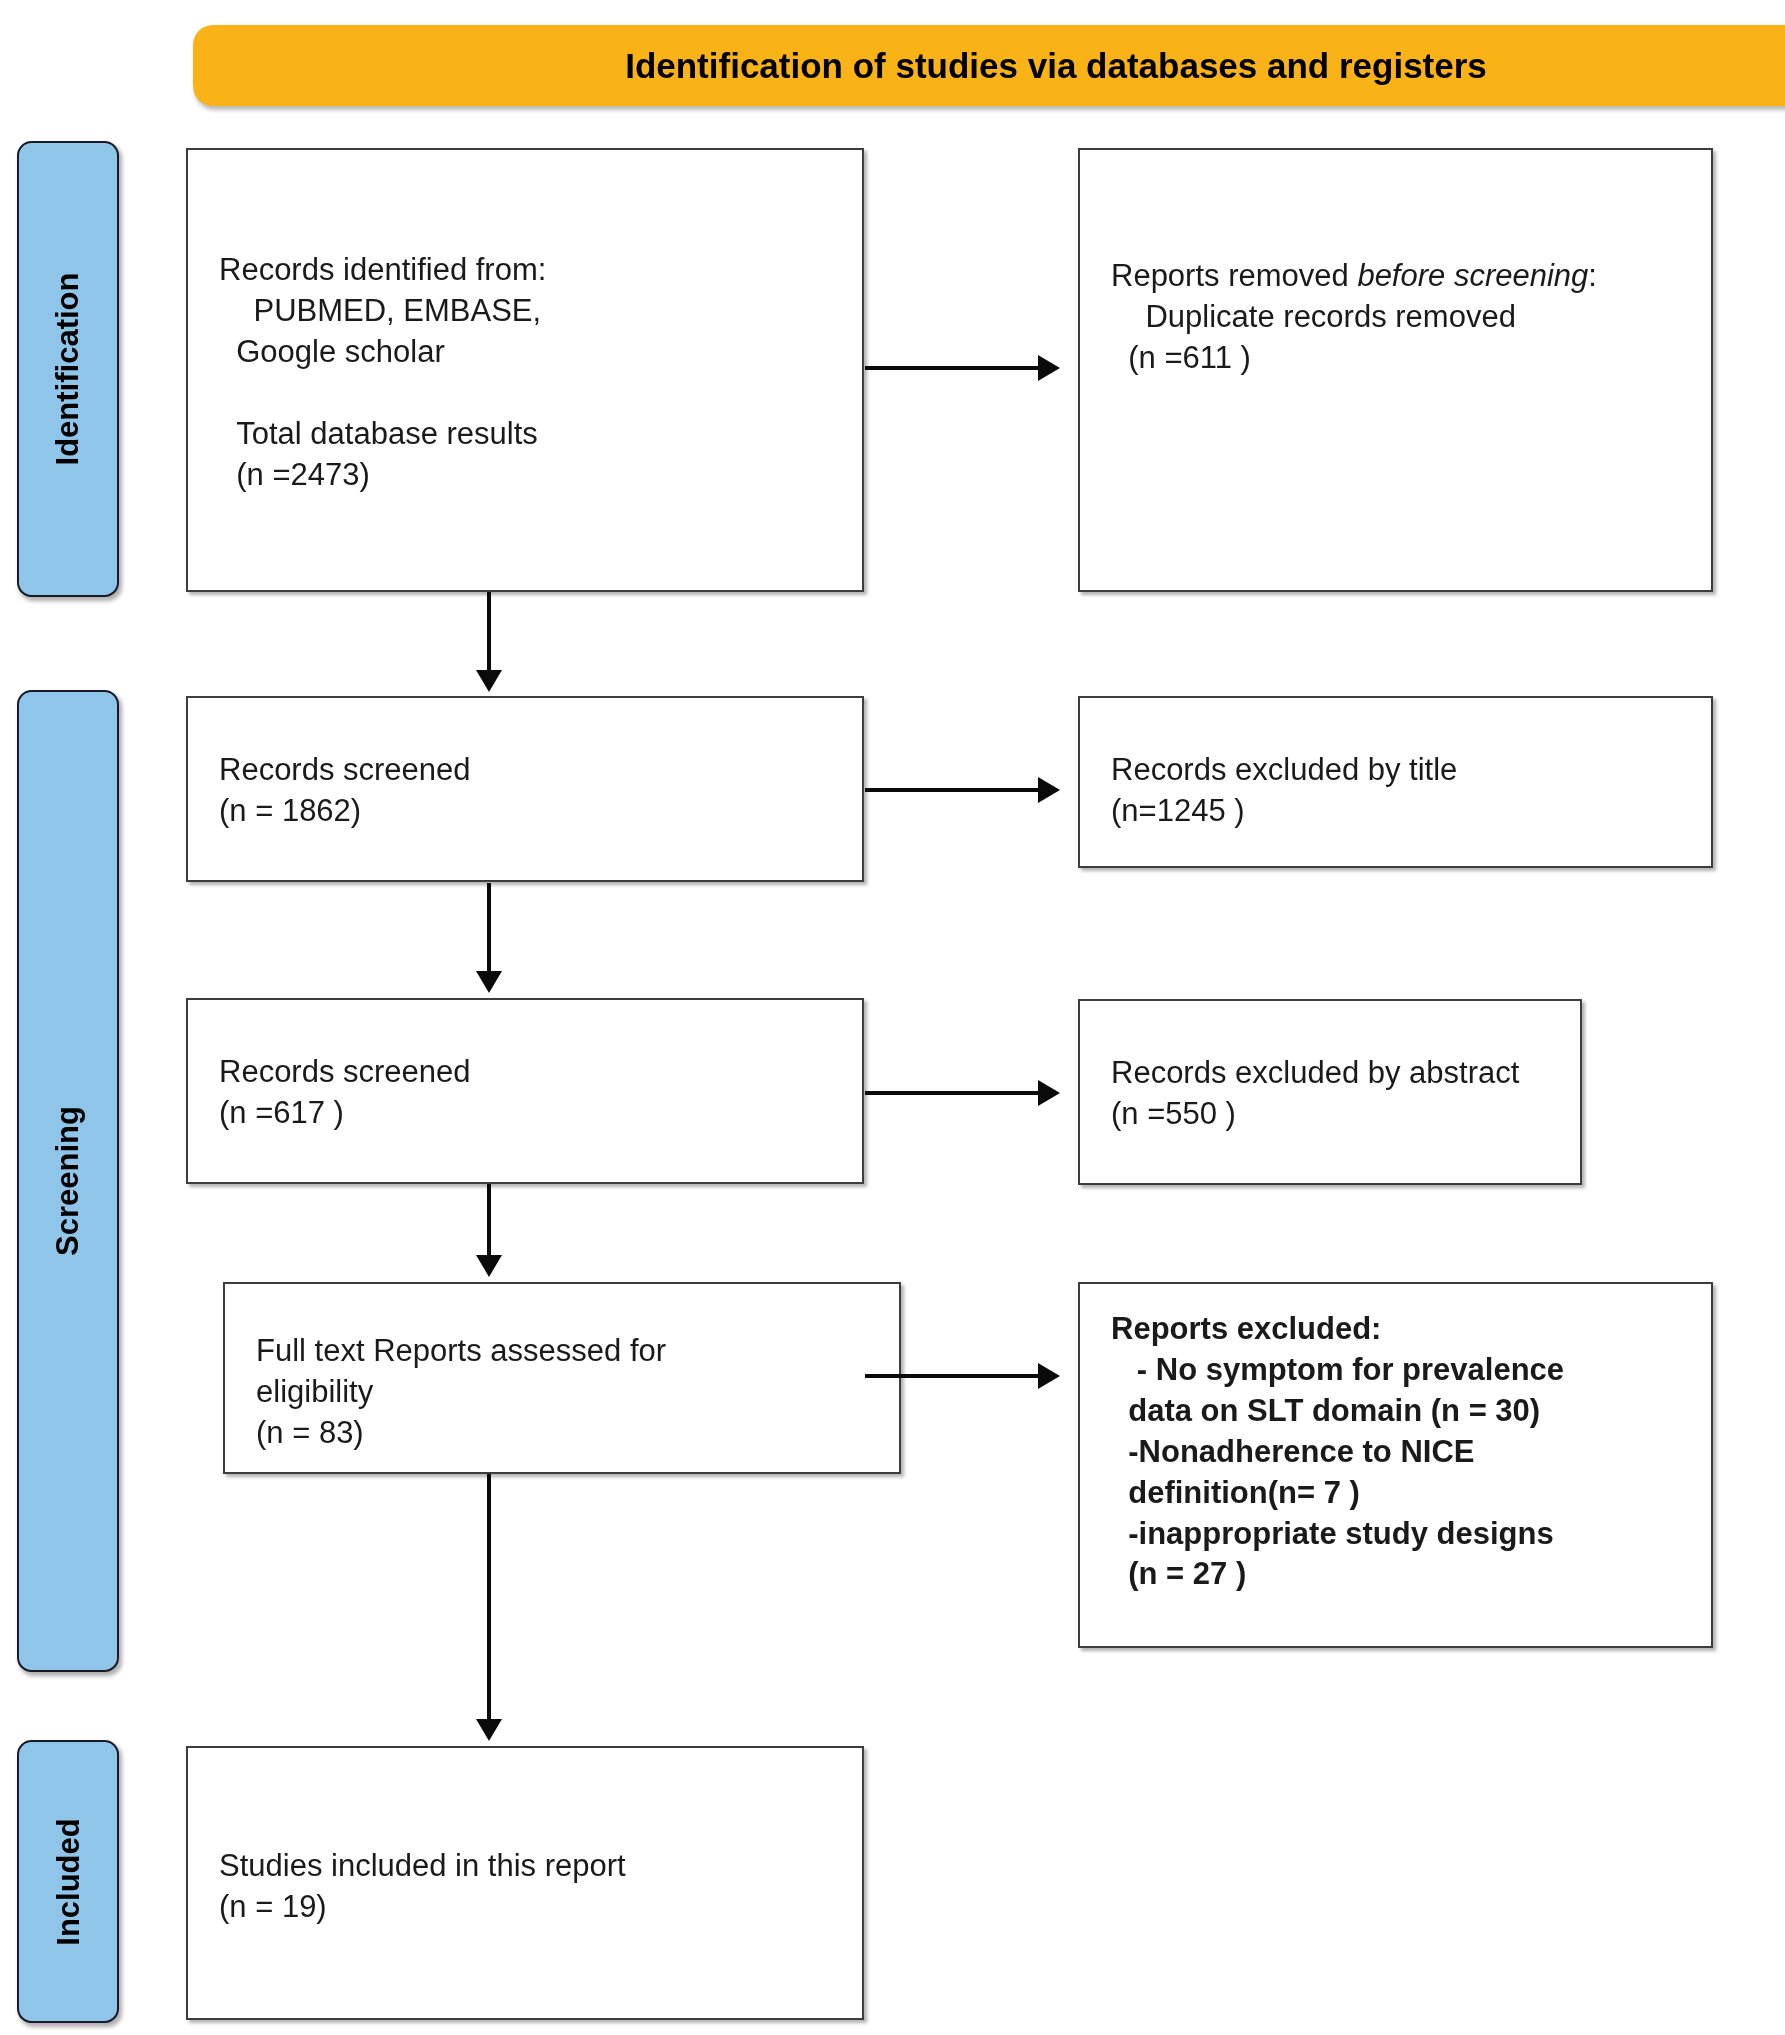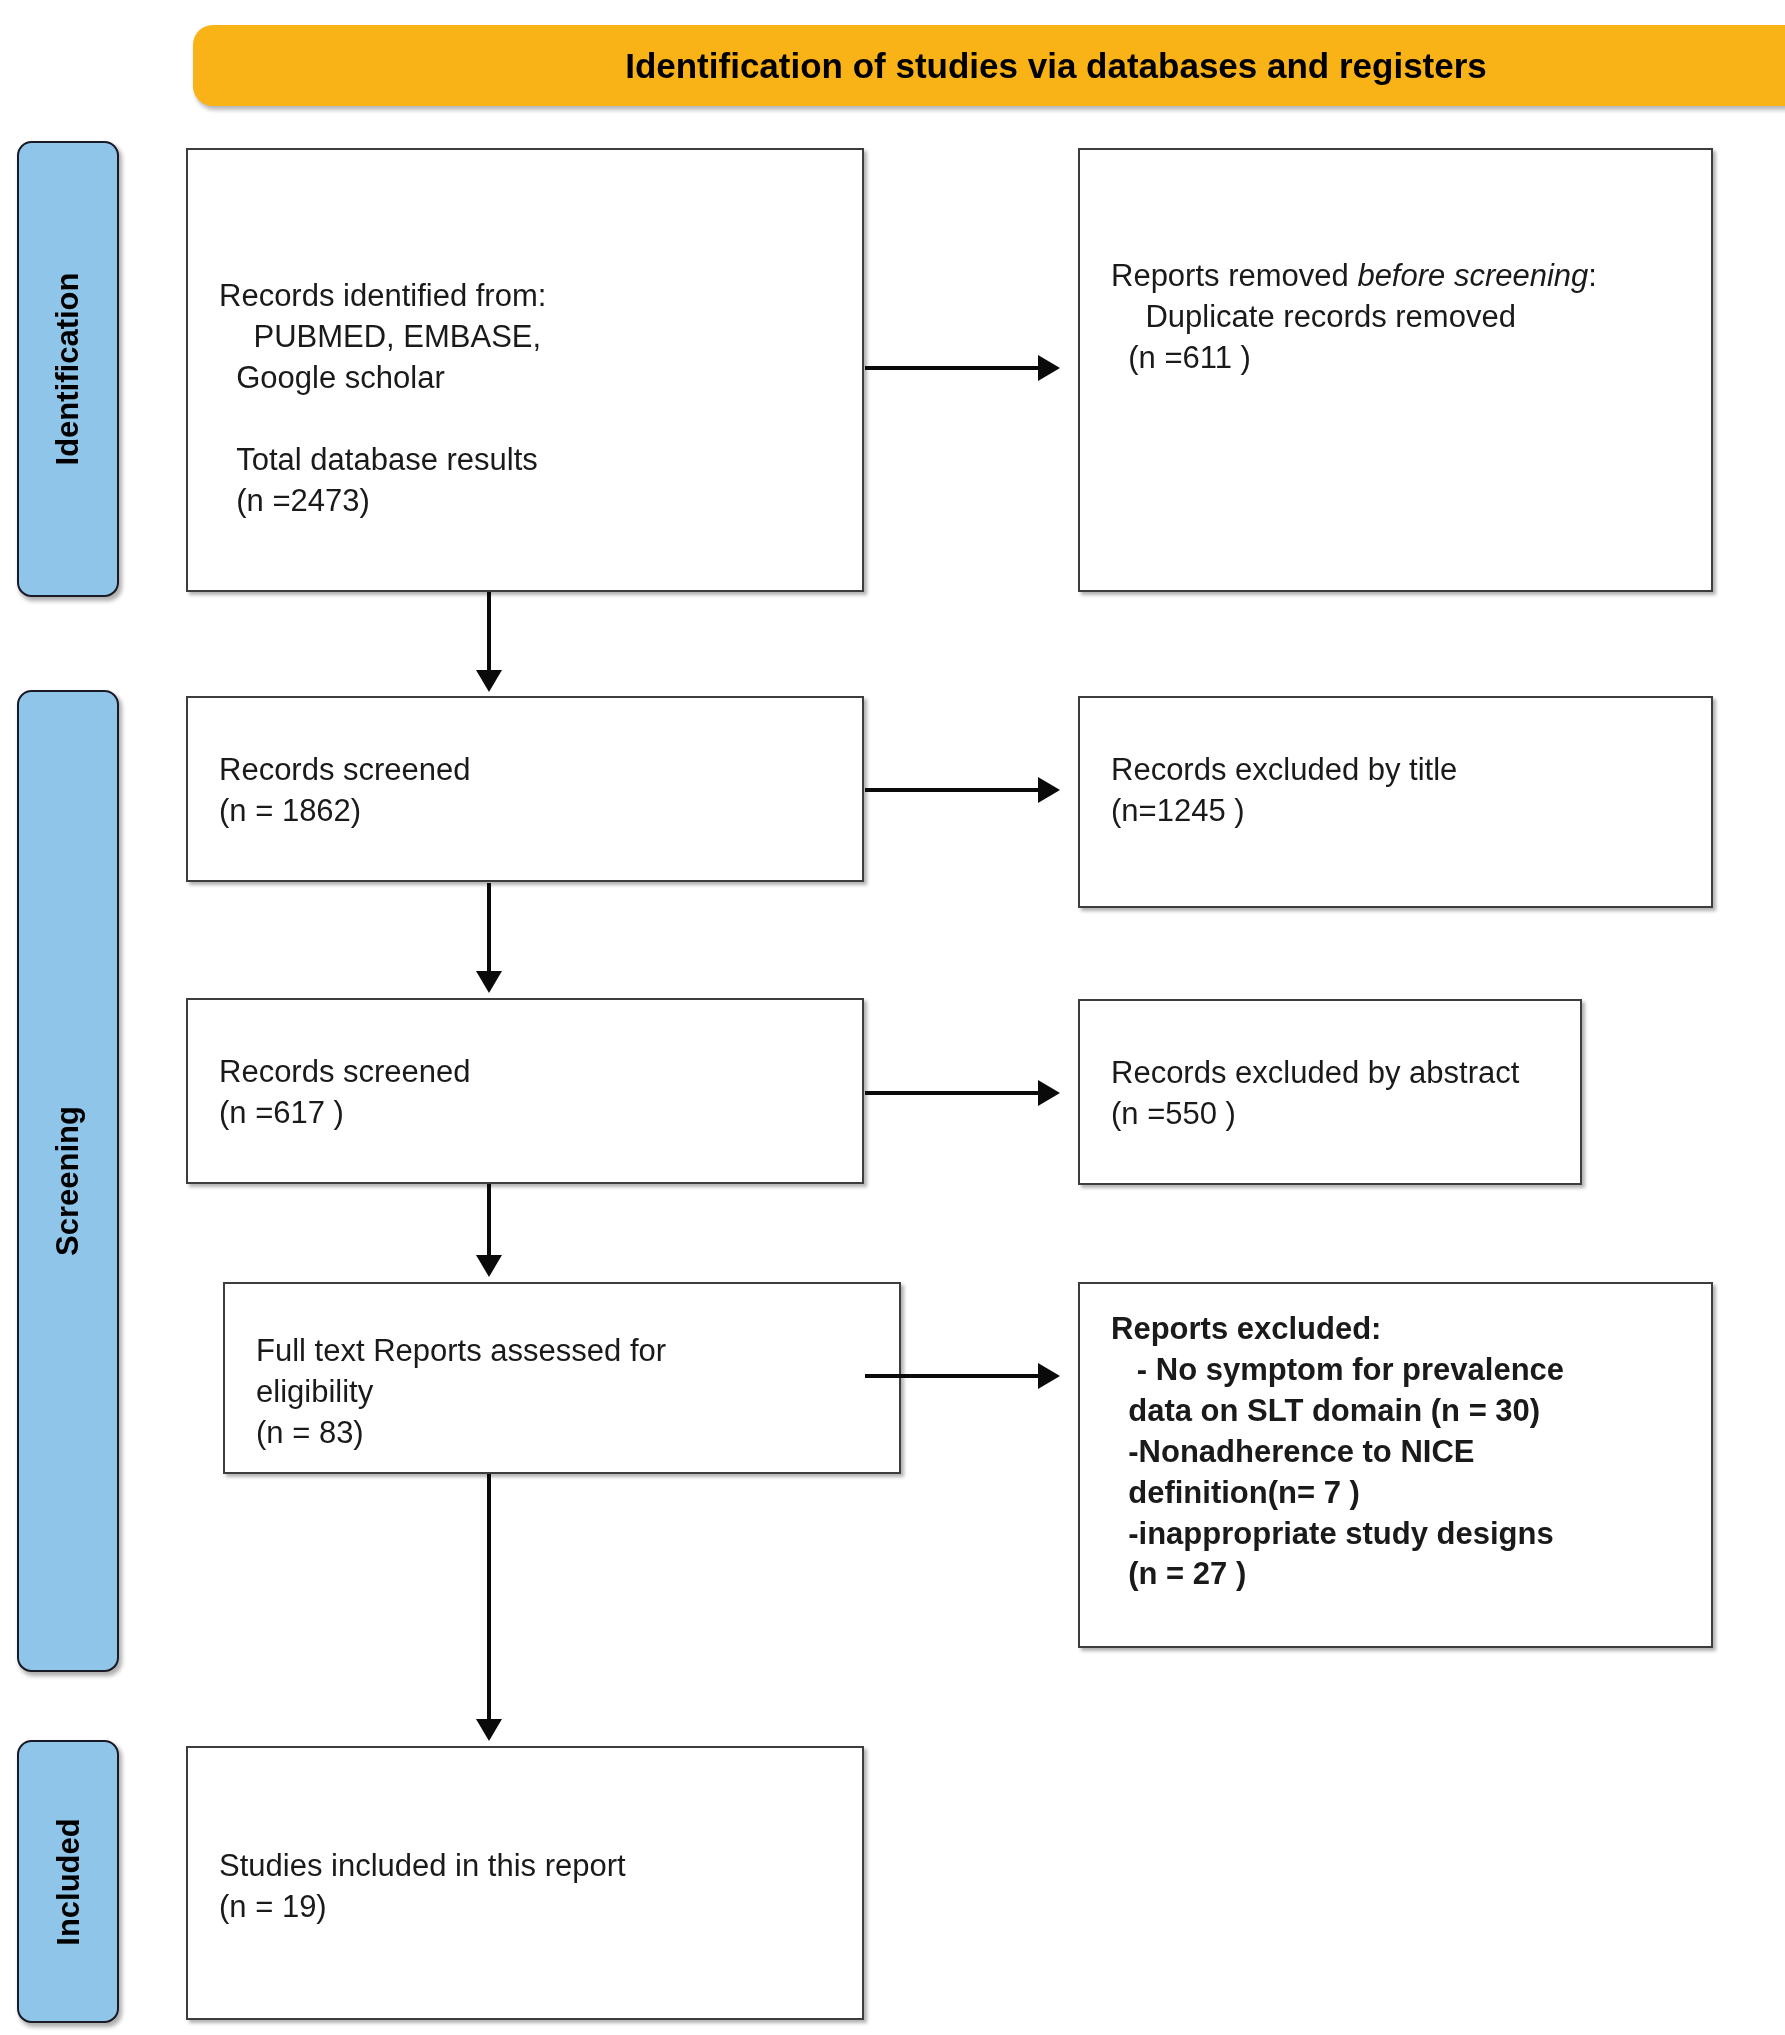--- a/index.html
+++ b/index.html
@@ -77,29 +77,29 @@
     font-size: 31px;
     line-height: 1.32;
     color: #1a1a1a;
     white-space: pre-wrap;
   }
   .ital { font-style: italic; }
 
   #box-identified   { left: 186px;  top: 148px;  width: 678px; height: 444px; }
   #box-removed      { left: 1078px; top: 148px;  width: 635px;  height: 444px; }
   #box-screened1    { left: 186px;  top: 696px; width: 678px; height: 186px; }
-  #box-excl-title   { left: 1078px; top: 696px; width: 635px;  height: 212px; }
+  #box-excl-title   { left: 1078px; top: 696px; width: 635px;  height: 172px; }
   #box-screened2    { left: 186px;  top: 998px; width: 678px; height: 186px; }
   #box-excl-abs     { left: 1078px; top: 999px; width: 504px;  height: 186px; }
   #box-fulltext     { left: 186px;  top: 1282px; width: 678px; height: 192px; margin-left: 37px; }
   #box-reports-excl { left: 1078px; top: 1282px; width: 635px;  height: 366px; }
   #box-included     { left: 186px;  top: 1746px; width: 678px; height: 274px; }
 
   
-  #t-identified   { top: 100px; margin-top: 26px; }
+  #t-identified   { top: 100px; }
   #t-removed      { top: 106px; }
   #t-screened1    { top: 52px; }
   #t-excl-title   { top: 52px; }
   #t-screened2    { top: 52px; }
   #t-excl-abs     { top: 52px; }
   #t-fulltext     { top: 47px; }
   #t-reports-excl { top: 25px; font-weight: bold; }
   #t-included     { top: 98px; }
 
   

